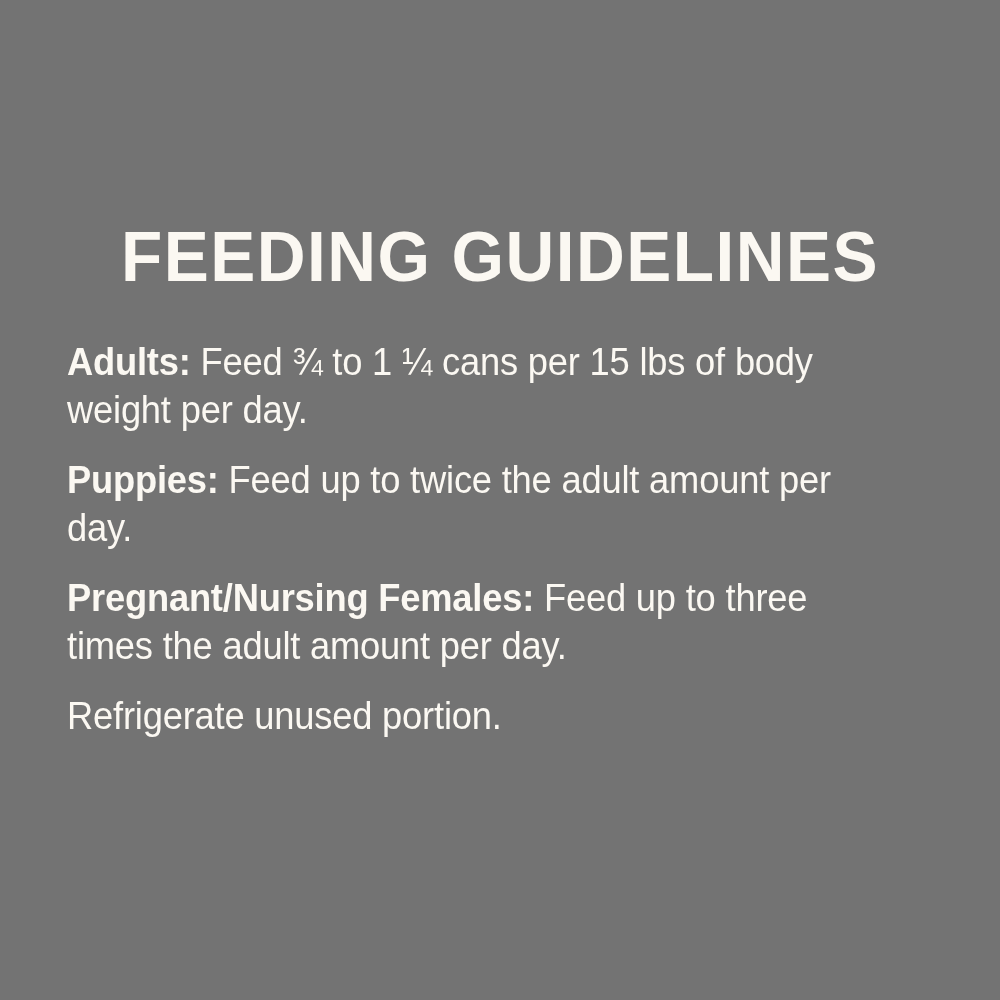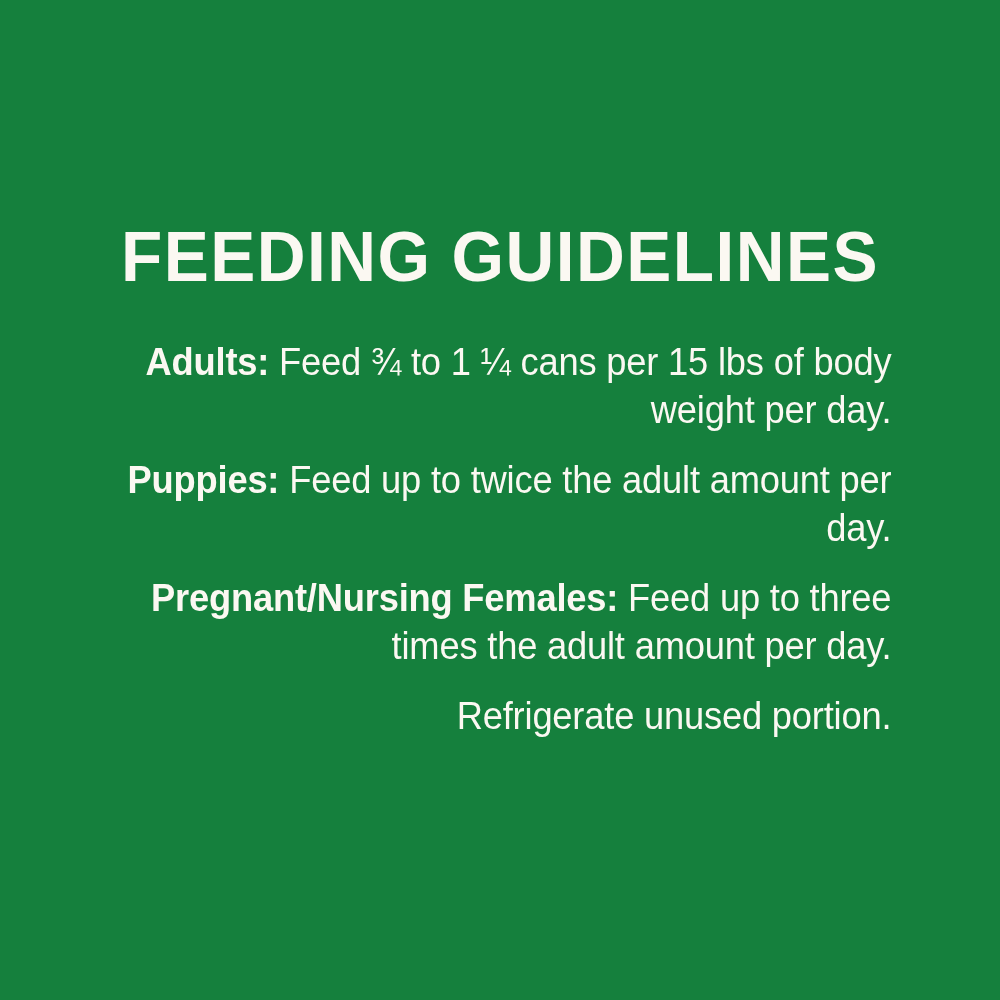--- a/index.html
+++ b/index.html
@@ -10,21 +10,21 @@
     width: 1000px;
     height: 1000px;
     overflow: hidden;
     font-family: "Liberation Sans", "DejaVu Sans", sans-serif;
   }
 
   #panel {
     position: relative;
     width: 1000px;
     height: 1000px;
-    background: #15803d;
+    background: #737373;
     box-sizing: border-box;
   }
 
   
   #title {
     position: absolute;
     left: 0;
     right: 0;
     top: 218px;
     text-align: center;
@@ -44,21 +44,20 @@
     position: absolute;
     left: 67px;
     top: 338px;
     width: 830px;
     color: #FBF8F2;
     font-family: "Liberation Sans", "DejaVu Sans", sans-serif;
     font-weight: 400;
     font-size: 38px;
     line-height: 48px;
     letter-spacing: -0.2px;
-    text-align: right;
   }
 
   .para {
     margin: 0 0 22px 0;
     transform: scaleX(0.955);
     transform-origin: left top;
     width: 104%;
   }
   .para:last-child {
     margin-bottom: 0;

